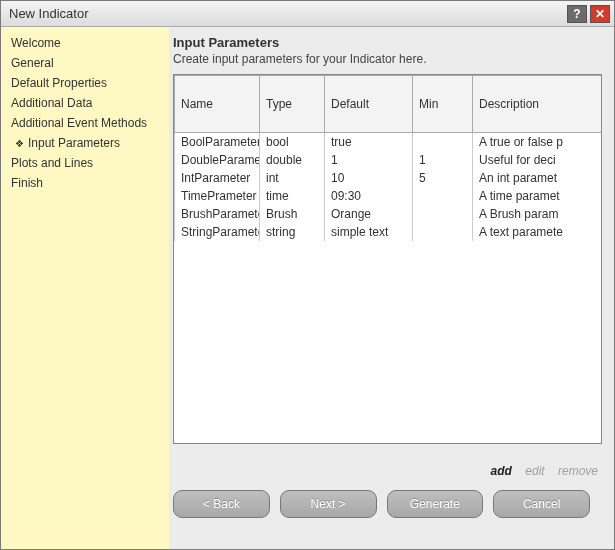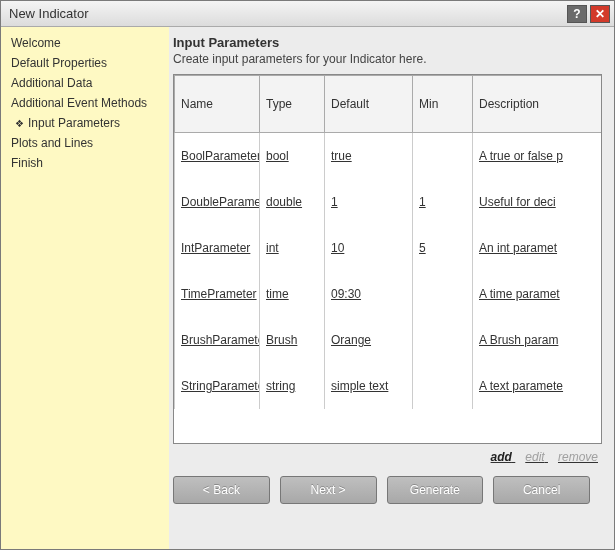--- a/index.html
+++ b/index.html
@@ -108,57 +108,55 @@
     text-align: left;
     padding: 21px 6px;
     font-weight: normal;
     color: #333;
     overflow: hidden;
     white-space: nowrap;
   }
   table.grid td {
     border-left: 1px solid #ccc;
     border-right: 1px solid #ccc;
-    padding: 16px 6px;
+    padding: 2px 6px;
     white-space: nowrap;
     overflow: hidden;
     color: #333;
-    text-decoration: underline;
   }
   .col-name { width: 85px; }
   .col-type { width: 65px; }
   .col-default { width: 88px; }
   .col-min { width: 60px; }
   .col-desc { width: 130px; }
   .row-actions {
     text-align: right;
     font-style: italic;
-    padding: 6px 4px 2px 0;
-    font-size: 12px;
-    text-decoration: underline;
+    padding: 20px 4px 2px 0;
+    font-size: 12px;
   }
   .row-actions .act {
     margin-left: 10px;
     cursor: pointer;
   }
   .act-enabled { color: #222; font-weight: bold; }
   .act-disabled { color: #a0a0a0; }
   .footer {
     background: #ececec;
     padding: 10px 12px 12px 0;
     display: flex;
     justify-content: flex-end;
     gap: 10px;
   }
   .btn {
     width: 113px;
     height: 28px;
     background: linear-gradient(#bfbfbf, #a8a8a8);
     border: 1px solid #777;
-    border-radius: 3px;
+    border-radius: 9px;
     color: #fff;
     font-size: 12px;
     display: flex;
     align-items: center;
     justify-content: center;
     cursor: pointer;
     text-shadow: 0 -1px 0 rgba(0,0,0,.25);
   }
 </style>
 </head>
@@ -166,20 +164,21 @@
 
 <div class="window">
   <div class="titlebar">
     <div class="title">New Indicator</div>
     <div class="ctrl help-btn">?</div>
     <div class="ctrl close-btn">✕</div>
   </div>
   <div class="body">
     <div class="sidebar">
       <div class="side-item">Welcome</div>
+      <div class="side-item">General</div>
       <div class="side-item">Default Properties</div>
       <div class="side-item">Additional Data</div>
       <div class="side-item">Additional Event Methods</div>
       <div class="side-item active">Input Parameters</div>
       <div class="side-item">Plots and Lines</div>
       <div class="side-item">Finish</div>
     </div>
     <div class="main">
       <div class="section-heading">Input Parameters</div>
       <div class="section-desc">Create input parameters for your Indicator here.</div>

